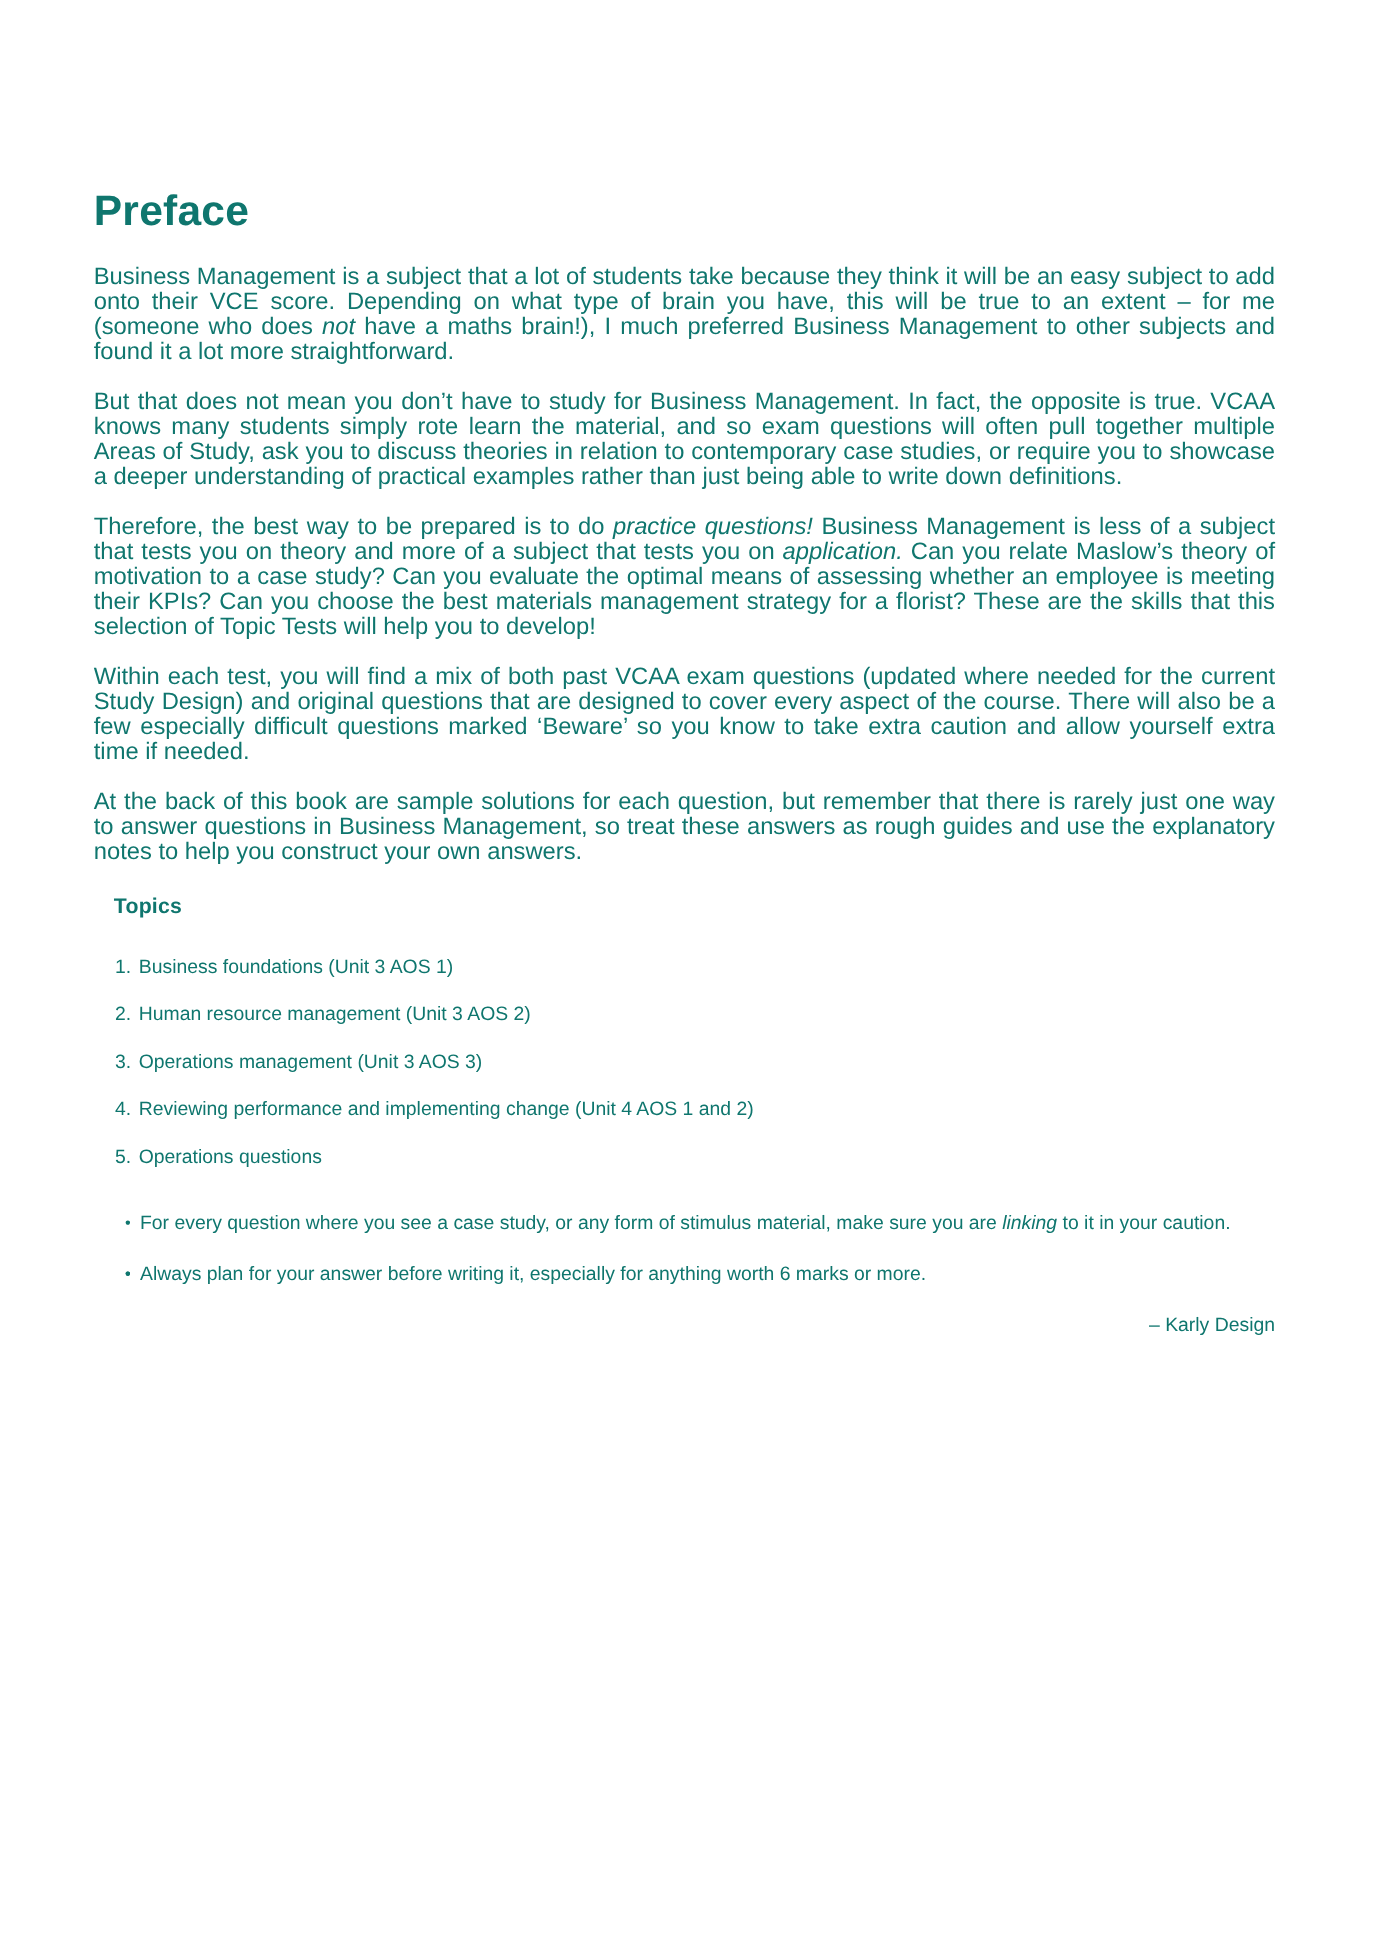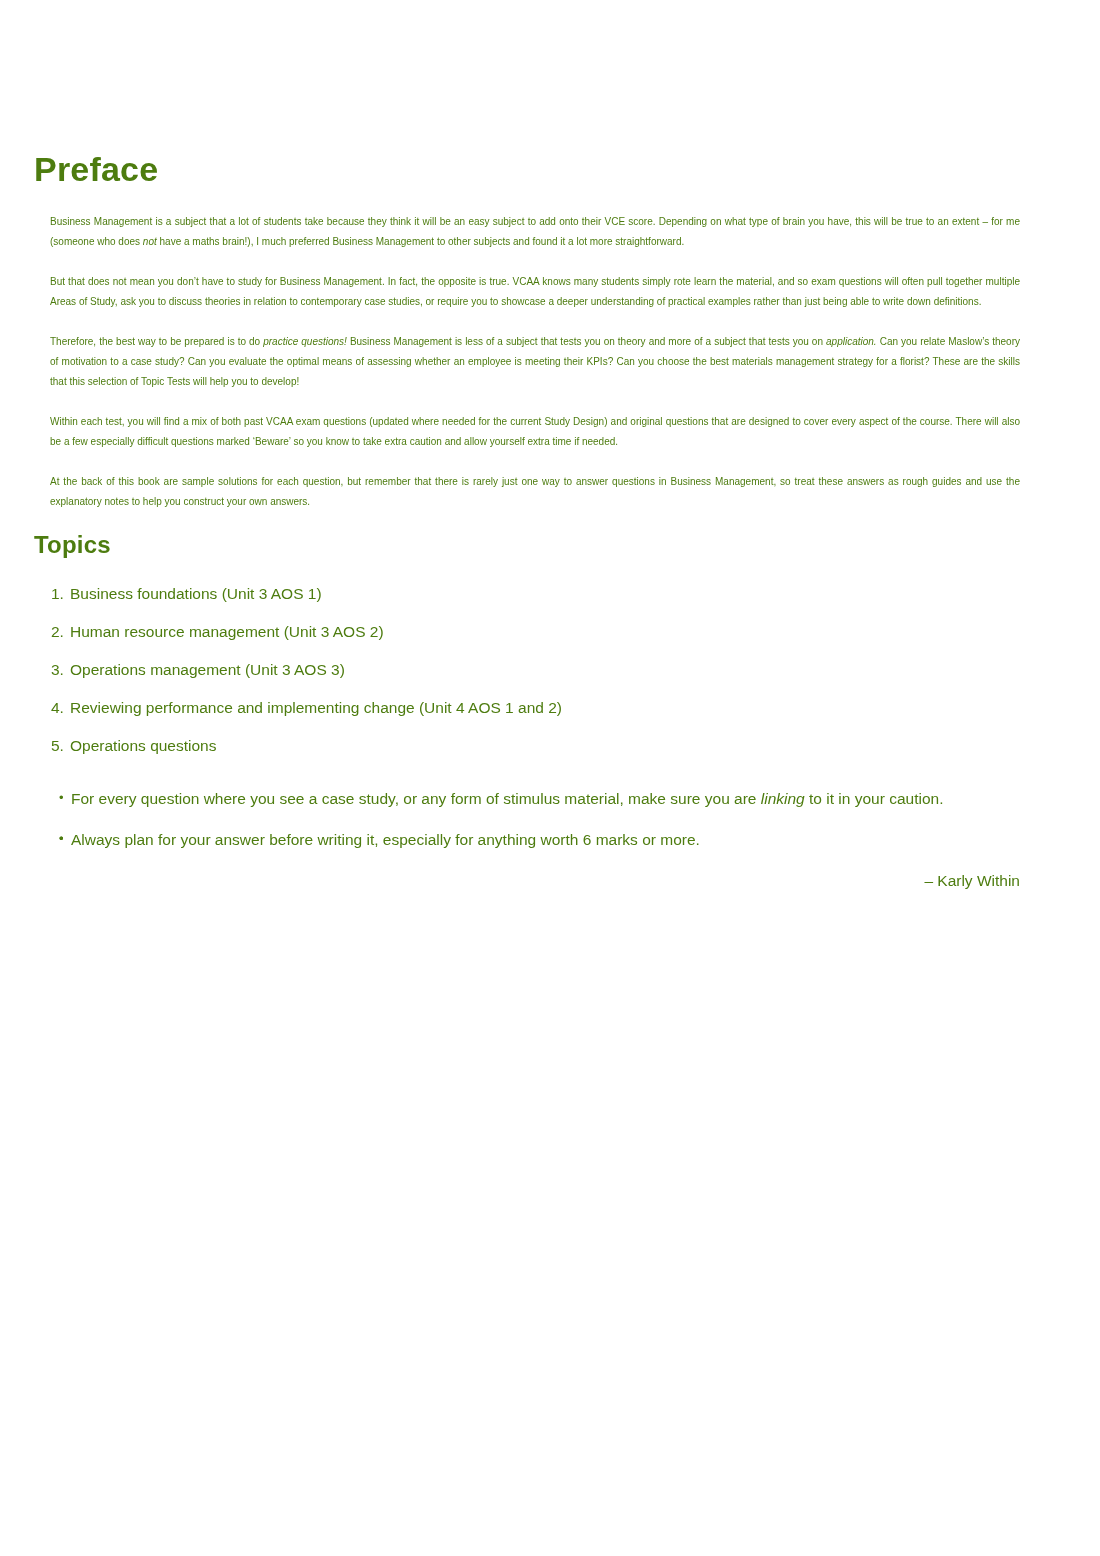--- a/index.html
+++ b/index.html
@@ -6,46 +6,46 @@
     margin: 0;
     padding: 0;
     background: #ffffff;
   }
   .page {
     position: relative;
     width: 1100px;
     height: 1556px;
     box-sizing: border-box;
     background: #ffffff;
-    color: #4d7c0f;
+    color: #0f766e;
     font-family: "Liberation Sans", "DejaVu Sans", sans-serif;
-    padding: 152px 80px 0 34px;
+    padding: 152px 80px 0 75px;
     overflow: hidden;
   }
   h1.doc-title {
     font-size: 34px;
     line-height: 34px;
     font-weight: bold;
     margin: 0 0 26px 0;
     letter-spacing: 0.2px;
   }
   p.body {
-    font-size: 10px;
+    font-size: 19px;
     line-height: 20px;
     text-align: justify;
-    margin: 0 0 20px 16px;
+    margin: 0 0 20px 0;
   }
   p.body em, li em {
     font-style: italic;
   }
   h2.section-title {
-    font-size: 24px;
+    font-size: 17px;
     line-height: 26px;
     font-weight: bold;
-    margin: 6px 0 26px 0;
+    margin: 6px 0 26px 16px;
     letter-spacing: 0.2px;
   }
   ol.topics {
     list-style: none;
     margin: 0 0 33px 0;
     padding: 0;
   }
   ol.topics li {
     position: relative;
     padding-left: 36px;
@@ -134,15 +134,15 @@
     <li>
       <span class="bullet">•</span>
     </li>
     <li>
       <span class="bullet">•</span>
       <span class="tip-text"><span>Always plan for your answer before writing it, especially for anything worth 6 marks or more.</span></span>
     </li>
   </ul>
 
 
-  <p class="signature">– Karly Within</p>
+  <p class="signature">– Karly Design</p>
 
 </div>
 
 </body></html>

